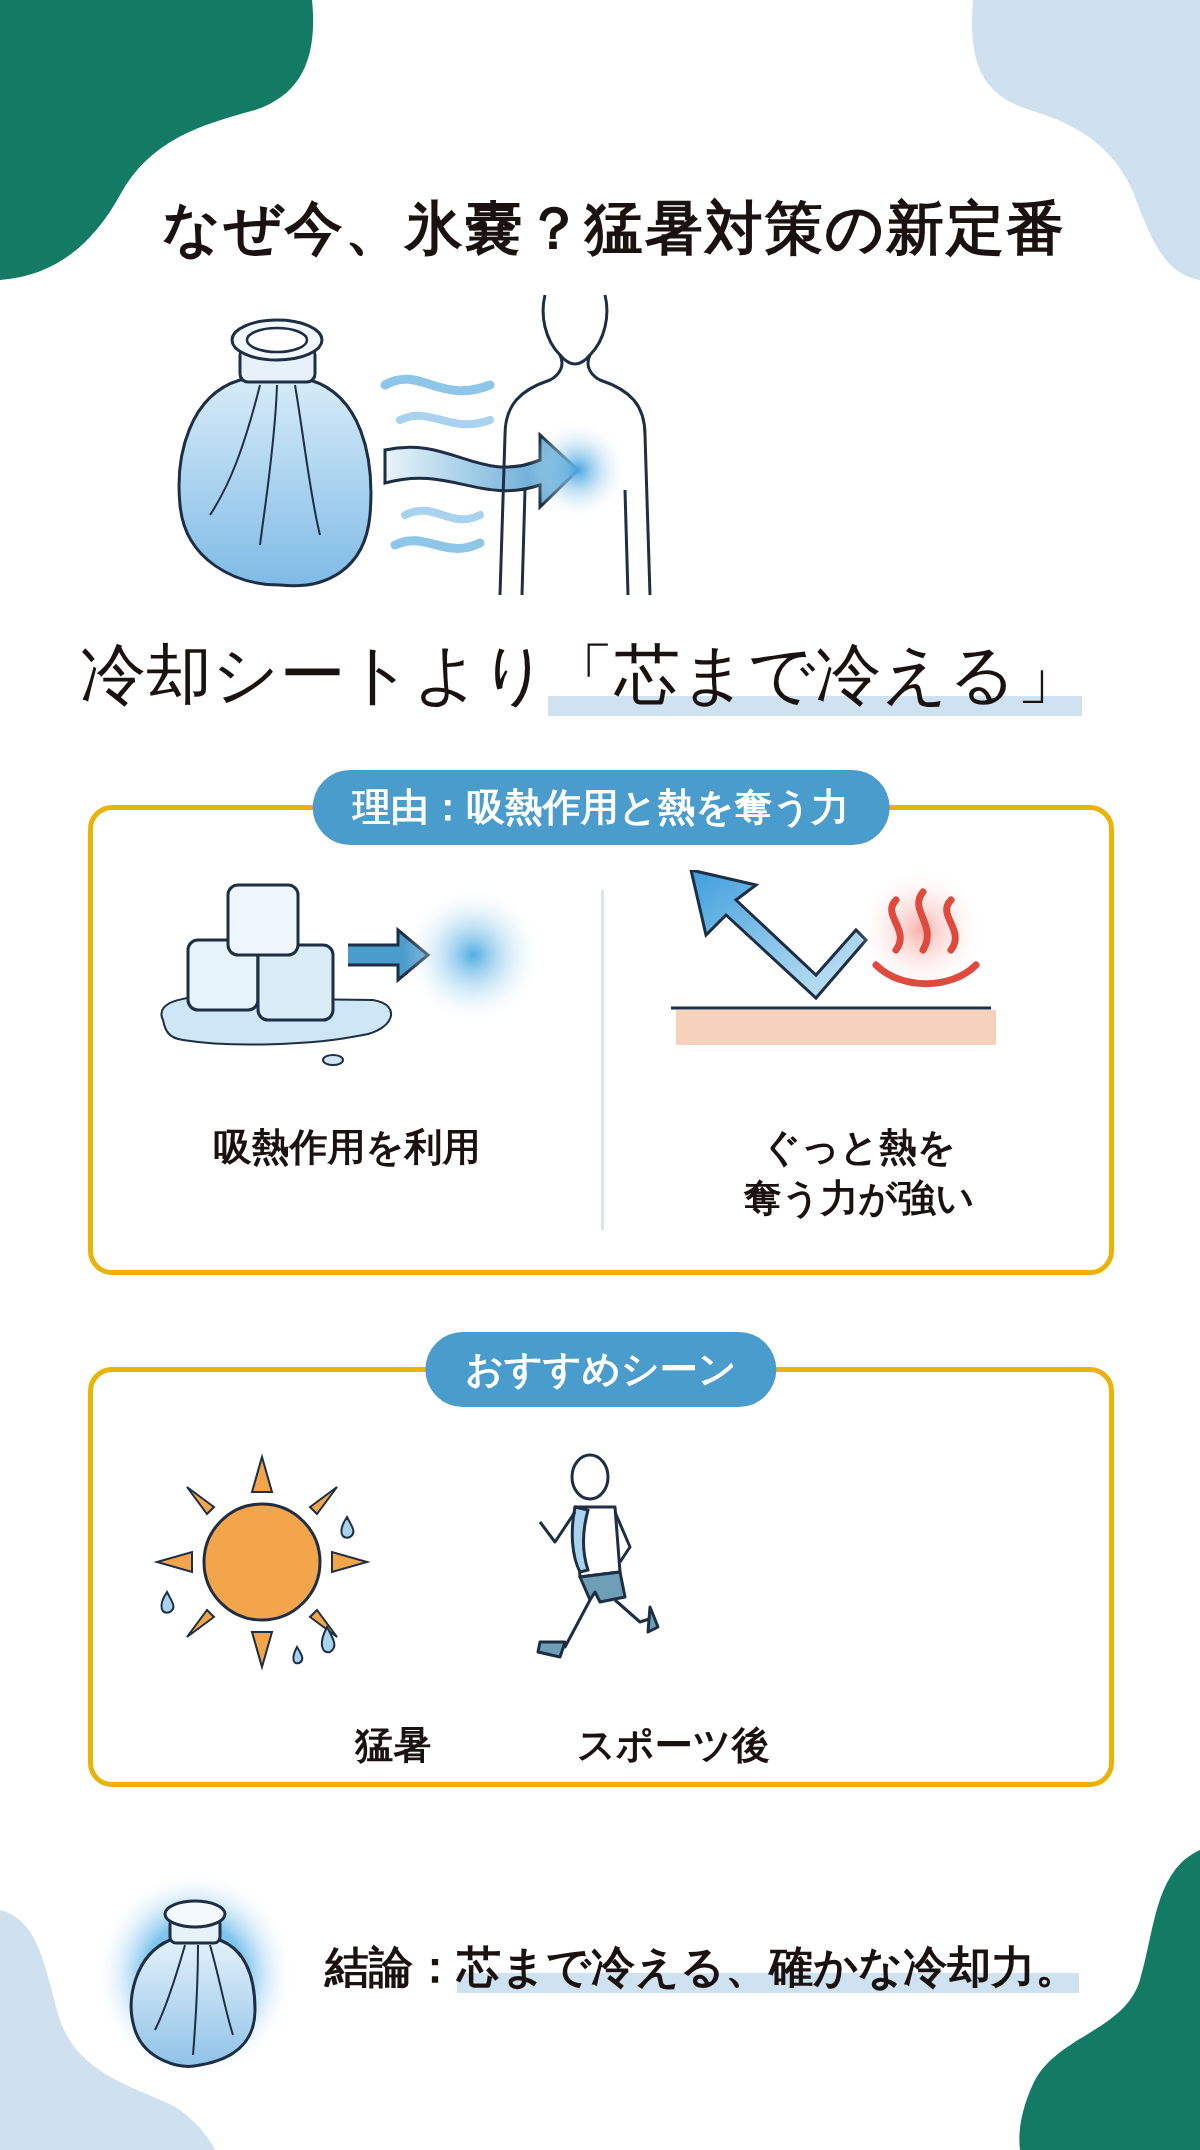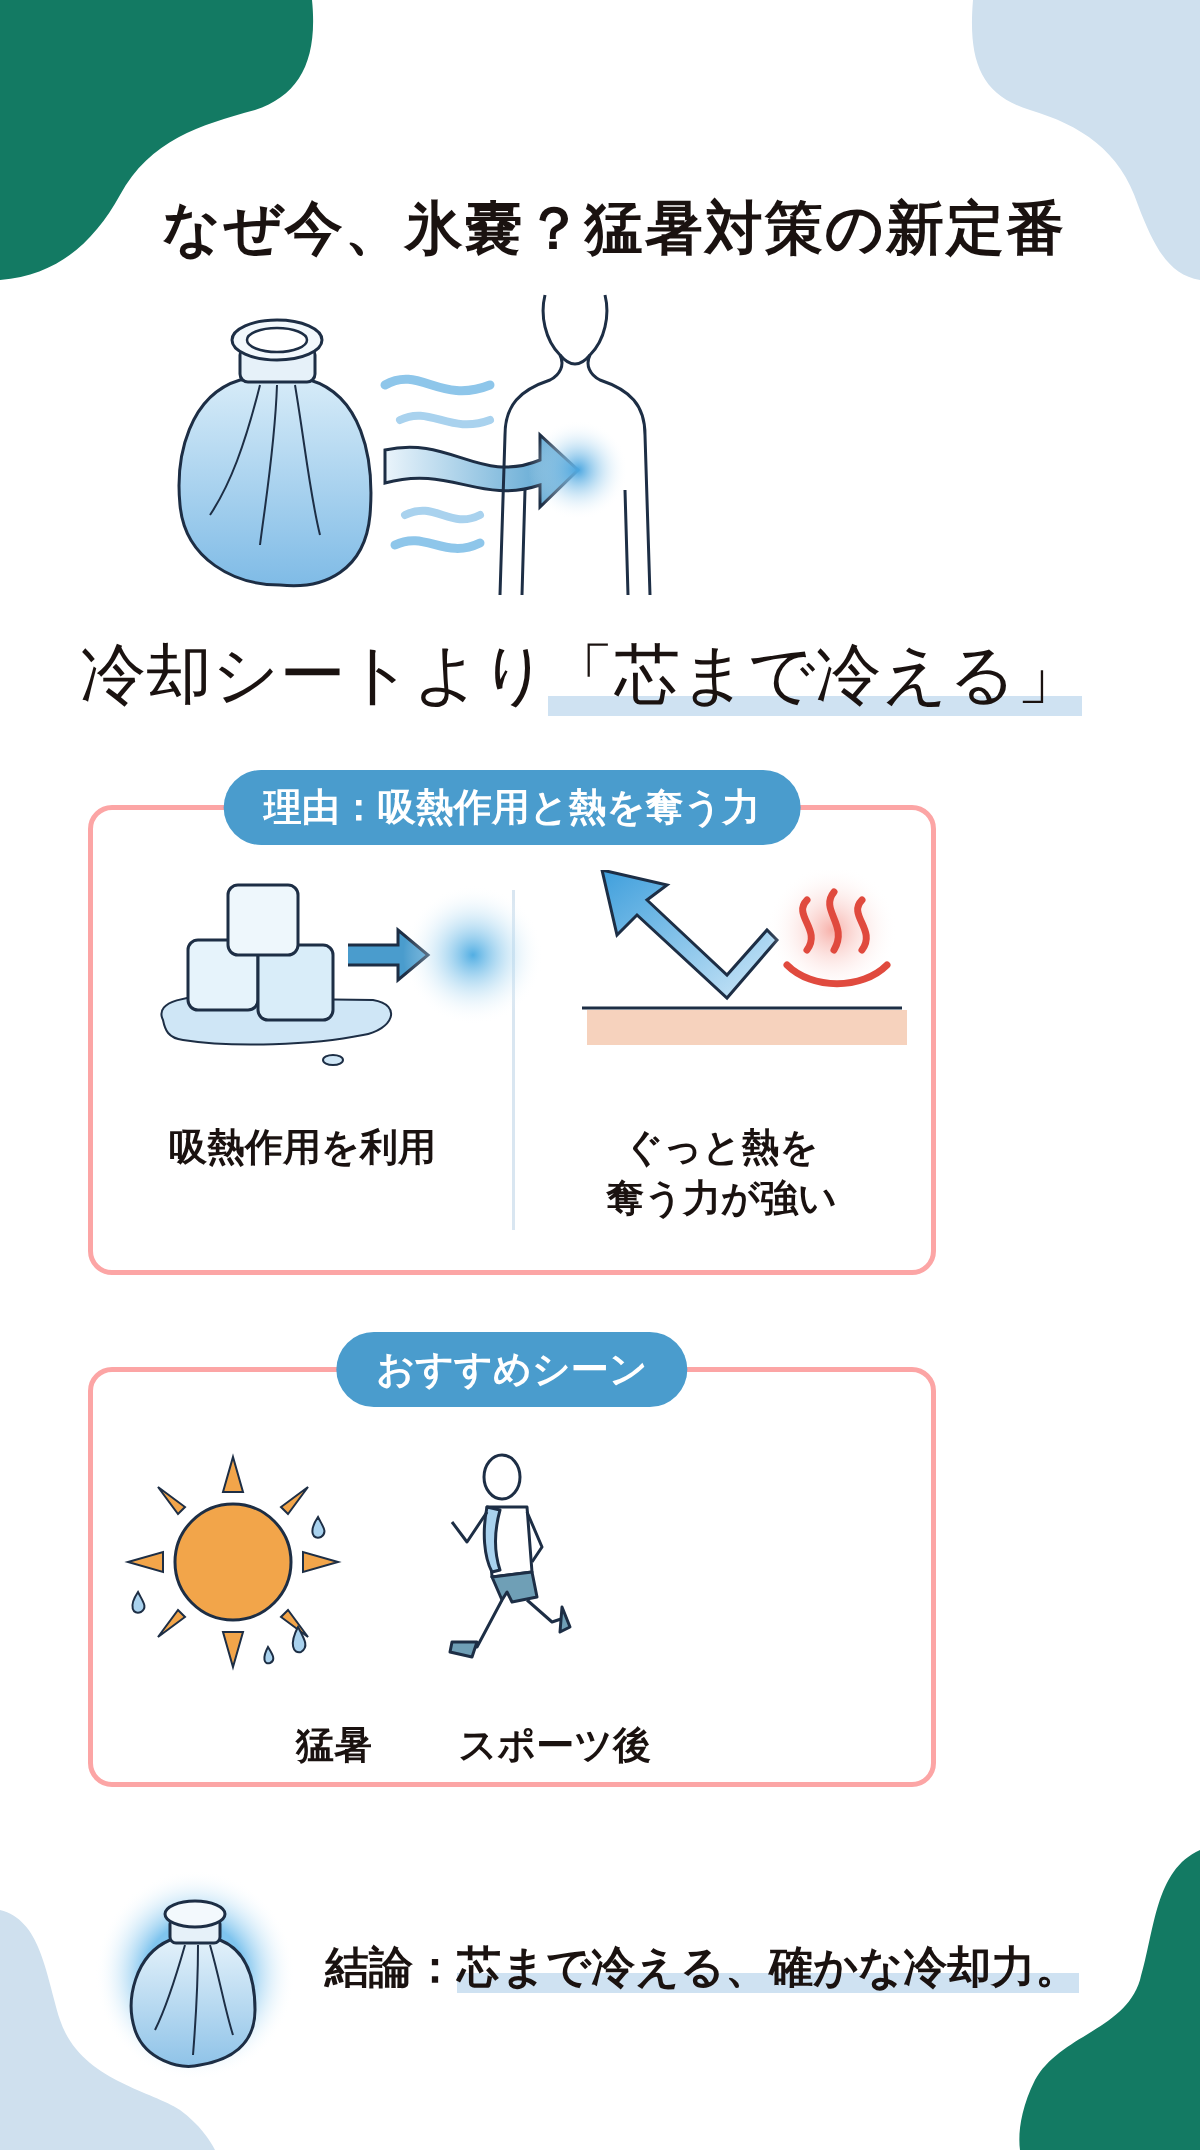--- a/index.html
+++ b/index.html
@@ -18,22 +18,22 @@
   .subtitle {
     position:absolute; top:630px; left:80px; width:1040px; text-align:left;
     font-size:66px; font-weight:normal; color:#1a1210; white-space:nowrap;
   }
   .hl { position:relative; display:inline-block; }
   .hl::after {
     content:""; position:absolute; left:0; right:0; bottom:4px; height:20px;
     background:#cfe2f2; z-index:-1;
   }
   .panel {
-    position:absolute; left:88px; width:848px;
-    border:5px solid #fca5a5; border-radius:24px; box-sizing:border-box;
+    position:absolute; left:88px; width:1026px;
+    border:5px solid #eab308; border-radius:24px; box-sizing:border-box;
     background:#fff;
   }
   .pill {
     position:absolute; left:50%; transform:translateX(-50%);
     background:#4a9ccd; color:#fff; font-weight:bold; font-size:38px;
     border-radius:40px; padding:12px 40px; white-space:nowrap;
   }
   .reason-col {
     position:absolute; top:0; width:50%; height:100%; text-align:center;
   }
@@ -126,21 +126,21 @@
       <rect x="115" y="75" width="75" height="75" rx="10" fill="#d9edf9" stroke="#1d2e45" stroke-width="3"></rect>
       <rect x="85" y="15" width="70" height="70" rx="10" fill="#eef7fc" stroke="#1d2e45" stroke-width="3"></rect>
       <path d="M205 75 L255 75 L255 60 L285 85 L255 110 L255 95 L205 95" fill="#4a9ccd" stroke="#1d2e45" stroke-width="3"></path>
       <circle cx="330" cy="85" r="70" fill="url(#coldDot)"></circle>
     </svg>
     <div class="reason-text">
       <div>吸熱作用を利用</div>
     </div>
   </div>
 
-  <div class="reason-col" style="left:50%;">
+  <div class="reason-col" style="left:50%;padding-left:8px;">
     <svg width="360" height="200" viewBox="0 0 360 200" style="position:absolute;left:70px;top:60px;">
       <defs>
         <radialGradient id="heatGlow">
             <stop offset="0" stop-color="#f7b1aa"></stop>
             <stop offset="1" stop-color="#fff" stop-opacity="0"></stop>
           </radialGradient>
         <linearGradient id="blueArr" x1="0" y1="0" x2="1" y2="1">
             <stop offset="0" stop-color="#3f9fdc"></stop>
             <stop offset="1" stop-color="#cfe8f8"></stop>
           </linearGradient>

